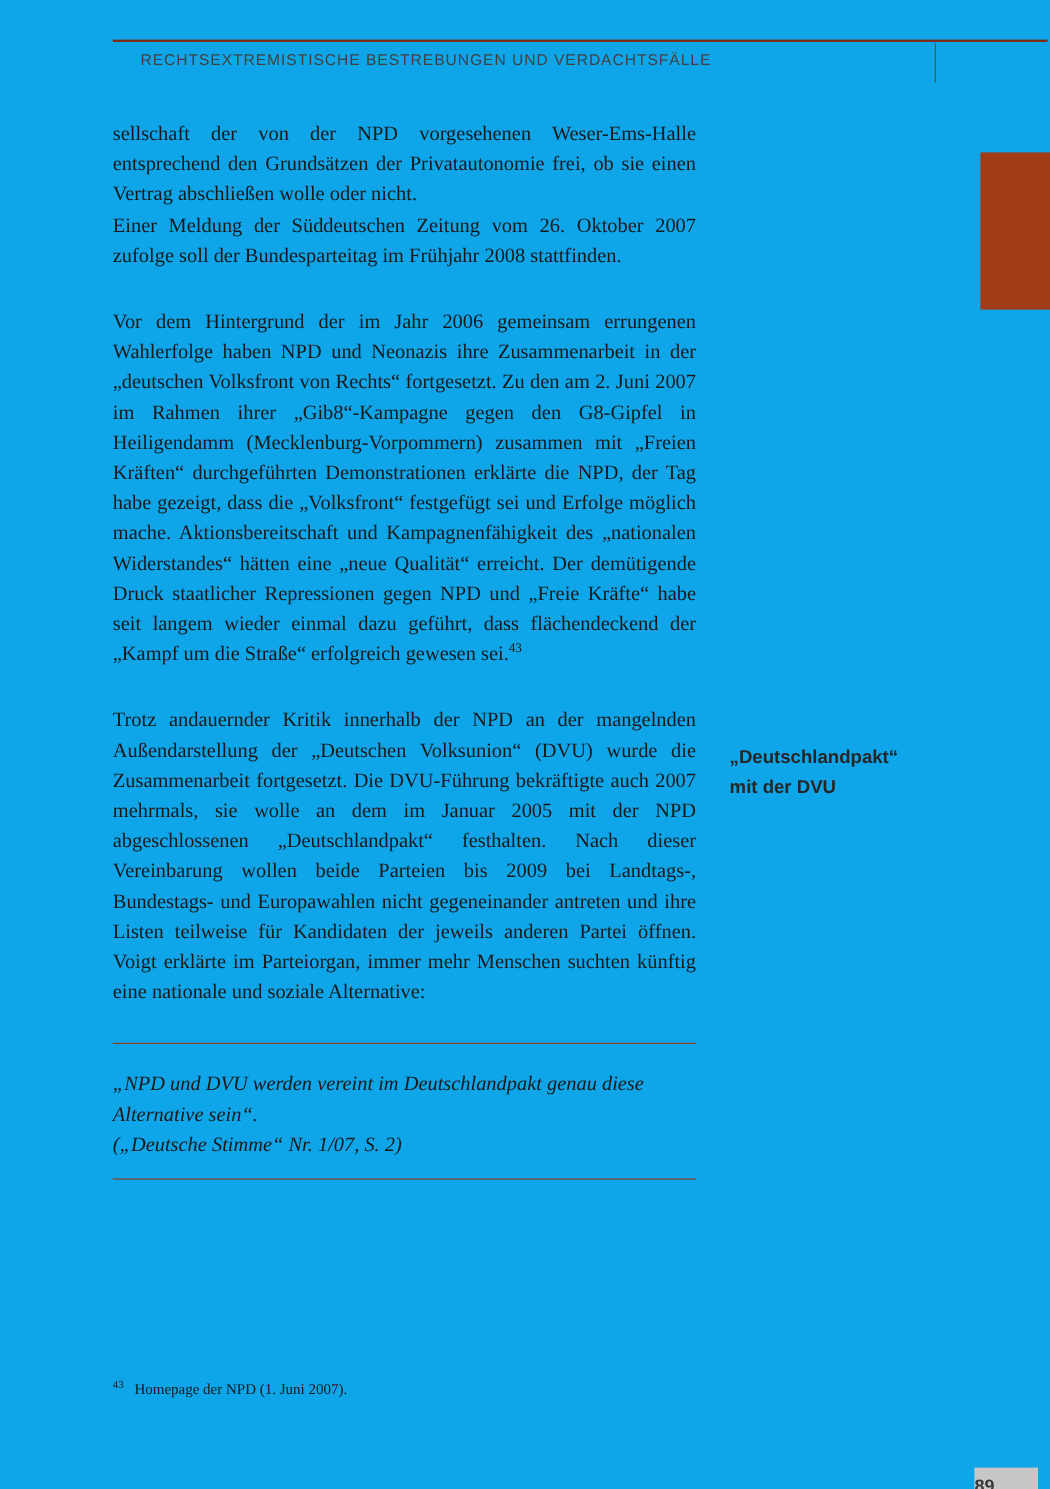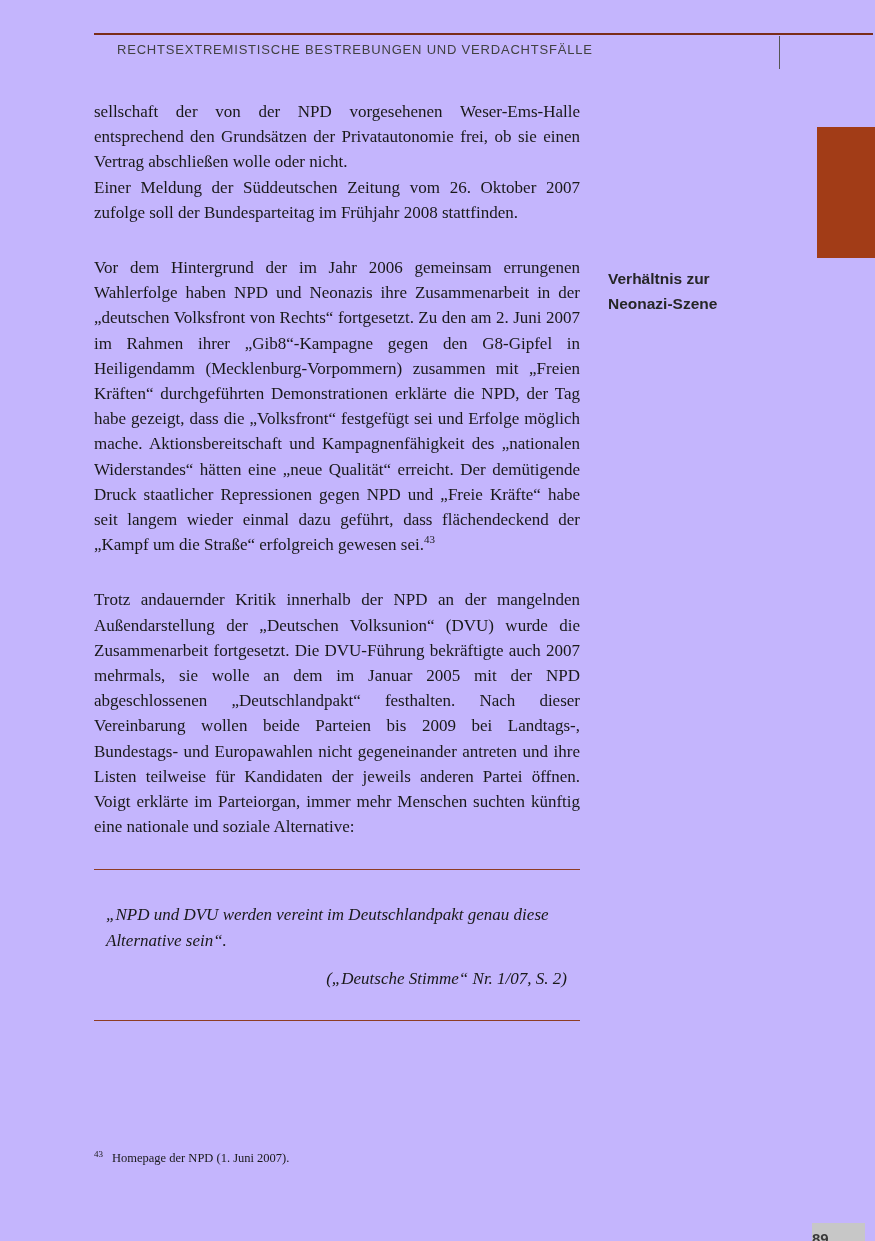--- a/index.html
+++ b/index.html
@@ -4,21 +4,21 @@
 <style>
   html, body {
     margin: 0;
     padding: 0;
     background: #ffffff;
   }
   .page {
     position: relative;
     width: 875px;
     height: 1241px;
-    background: #c4b5fd;
+    background: #0ea5e9;
     overflow: hidden;
     font-family: "Liberation Serif", "DejaVu Serif", serif;
   }
 
   
   .top-rule {
     position: absolute;
     left: 94px;
     top: 33px;
     width: 779px;
@@ -79,26 +79,26 @@
 
   
   .quote-block {
     margin-top: 28px;
     border-top: 1px solid var(--quote-rule, #8e3c24);
     border-bottom: 1px solid var(--quote-rule, #8e3c24);
     padding: 20px 0 16px 0;
     font-style: italic;
   }
   .quote-text {
-    margin: 12px;
+    margin: 0;
     text-align: left;
   }
   .quote-source {
-    margin: 13px;
-    text-align: right;
+    margin: 0;
+    text-align: left;
   }
 
   
   .margin-note {
     position: absolute;
     left: 608px;
     width: 210px;
     font-family: "Liberation Sans", sans-serif;
     font-weight: bold;
     font-size: 15.5px;
@@ -163,23 +163,23 @@
     <p class="para"><span>Vor dem Hintergrund der im Jahr 2006 gemeinsam errungenen Wahlerfolge haben NPD und Neonazis ihre Zusammenarbeit in der „deutschen Volksfront von Rechts“ fortgesetzt. Zu den am 2. Juni 2007 im Rahmen ihrer „Gib8“-Kampagne gegen den G8-Gipfel in Heiligendamm (Mecklenburg-Vorpommern) zusammen mit „Freien Kräften“ durchgeführten Demonstrationen erklärte die NPD, der Tag habe gezeigt, dass die „Volksfront“ festgefügt sei und Erfolge möglich mache. Aktionsbereitschaft und Kampagnenfähigkeit des „nationalen Widerstandes“ hätten eine „neue Qualität“ erreicht. Der demütigende Druck staatlicher Repressionen gegen NPD und „Freie Kräfte“ habe seit langem wieder einmal dazu geführt, dass flächendeckend der „Kampf um die Straße“ erfolgreich gewesen sei.</span><sup class="fn-ref">43</sup></p>
 
     <p class="para">Trotz andauernder Kritik innerhalb der NPD an der mangelnden Außendarstellung der „Deutschen Volksunion“ (DVU) wurde die Zusammenarbeit fortgesetzt. Die DVU-Führung bekräftigte auch 2007 mehrmals, sie wolle an dem im Januar 2005 mit der NPD abgeschlossenen „Deutschlandpakt“ festhalten. Nach dieser Vereinbarung wollen beide Parteien bis 2009 bei Landtags-, Bundestags- und Europawahlen nicht gegeneinander antreten und ihre Listen teilweise für Kandidaten der jeweils anderen Partei öffnen. Voigt erklärte im Parteiorgan, immer mehr Menschen suchten künftig eine nationale und soziale Alternative:</p>
 
     <div class="quote-block">
       <p class="quote-text">„NPD und DVU werden vereint im Deutschlandpakt genau diese Alternative sein“.</p>
       <p class="quote-source">(„Deutsche Stimme“ Nr. 1/07, S. 2)</p>
     </div>
   </div>
 
-  <div class="margin-note note-1">Verhältnis zur
-Neonazi-Szene</div>
 
+  <div class="margin-note note-2">„Deutschlandpakt“
+mit der DVU</div>
 
   <div class="footnote">
     <sup class="fn-marker">43</sup><span>Homepage der NPD (1. Juni 2007).</span>
   </div>
 
   <div class="page-number-box">
     <span>89</span>
   </div>
 
 </div>

